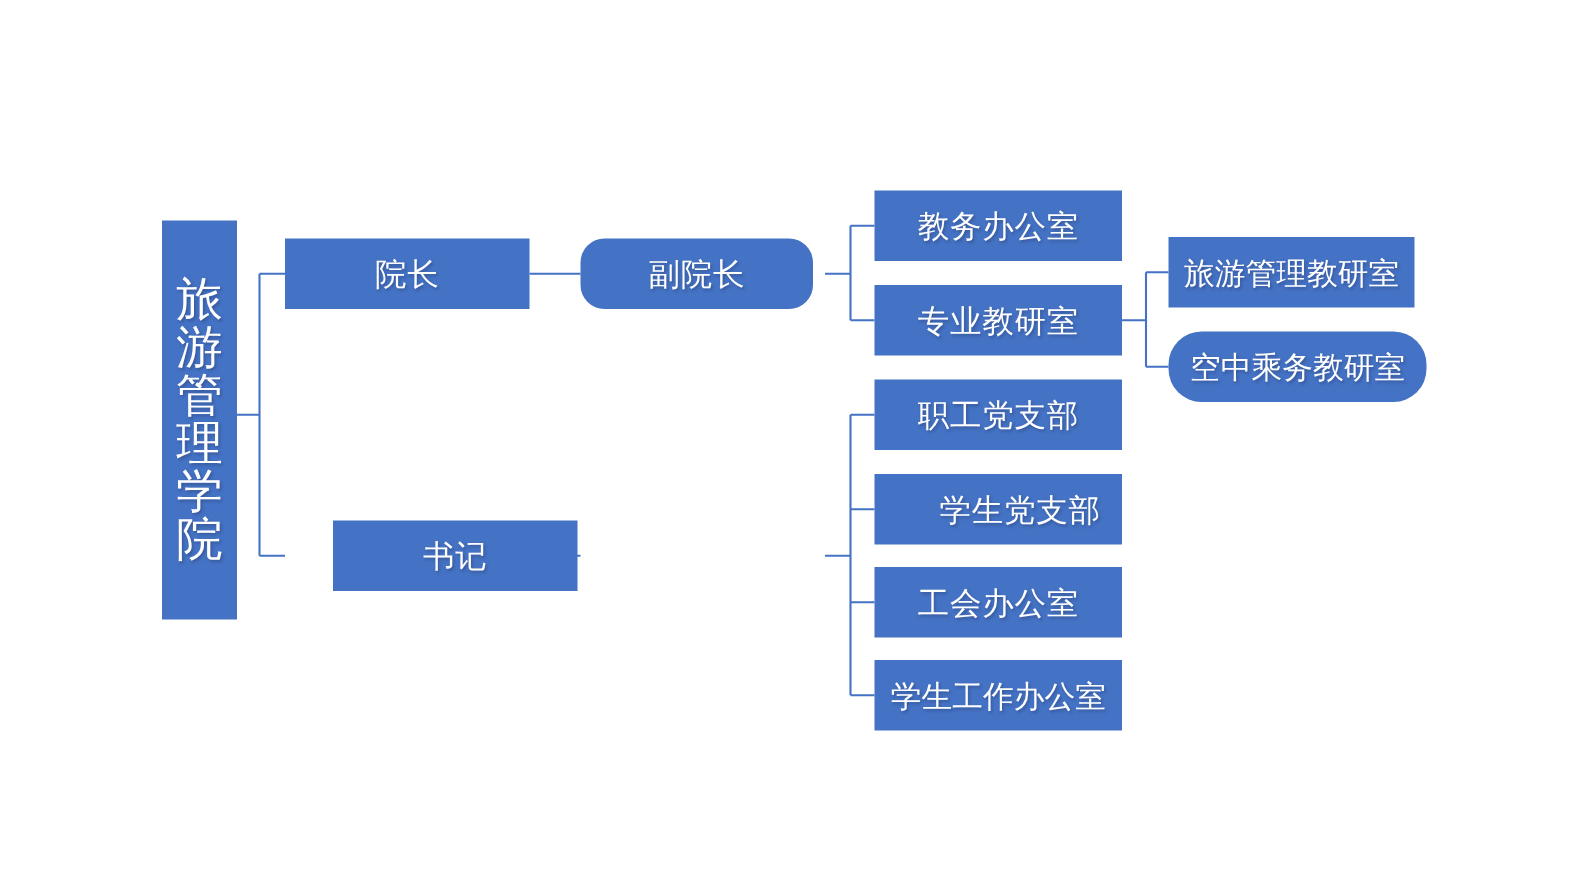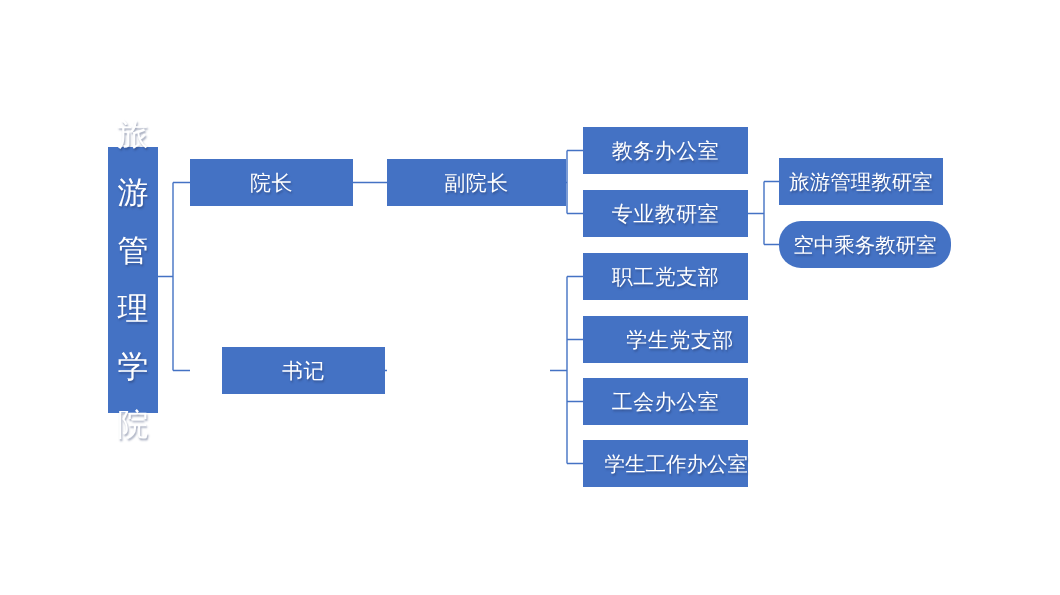--- a/index.html
+++ b/index.html
@@ -44,38 +44,38 @@
     font-size: 21px;
     letter-spacing: 0.5px;
     text-shadow: 1px 1.5px 2px rgba(40, 55, 100, 0.45);
     box-sizing: border-box;
     cursor: default;
     user-select: none;
   }
   .node-root {
     left: 108px; top: 147px; width: 50px; height: 266px;
     font-size: 31px;
-    line-height: 58px;
+    line-height: 32px;
     letter-spacing: 0;
   }
   .node-root .vtext {
     display: block;
     width: 36px;
     word-break: break-all;
   }
   .node-dean            { left: 190px; top: 159px; width: 163px; height: 47px; }
   .node-secretary       { left: 190px; top: 347px; width: 163px; height: 47px; margin-left: 32px; }
-  .node-vice-dean       { left: 387px; top: 159px; width: 179px; height: 47px; }
+  .node-vice-dean       { left: 387px; top: 159px; width: 155px; height: 47px; border-radius: 16px; }
   .node-deputy-secretary{ left: 387px; top: 347px; width: 163px; height: 47px; }
   .node-academic        { left: 583px; top: 127px; width: 165px; height: 47px; }
   .node-program         { left: 583px; top: 190px; width: 165px; height: 47px; }
   .node-staff-party     { left: 583px; top: 253px; width: 165px; height: 47px; }
   .node-student-party   { left: 583px; top: 316px; width: 165px; height: 47px; padding-left: 29px; }
   .node-union           { left: 583px; top: 378px; width: 165px; height: 47px; }
-  .node-student-affairs { left: 583px; top: 440px; width: 165px; height: 47px; font-size: 20.5px; letter-spacing: 0; justify-content: flex-end; }
+  .node-student-affairs { left: 583px; top: 440px; width: 165px; height: 47px; font-size: 20.5px; letter-spacing: 0; }
   .node-tourism         { left: 779px; top: 158px; width: 164px; height: 47px; font-size: 20.5px; letter-spacing: 0; }
   .node-aircrew         { left: 779px; top: 221px; width: 172px; height: 47px; font-size: 20.5px; letter-spacing: 0; border-radius: 22px; }
 </style>
 </head>
 <body>
 
 <div class="canvas">
 
   <svg class="connector-svg" viewBox="0 0 1060 595" aria-hidden="true">
     <path d="M158 276.5 H173 M173 182.5 V370.5 M173 182.5 H190 M173 370.5 H190"></path>

